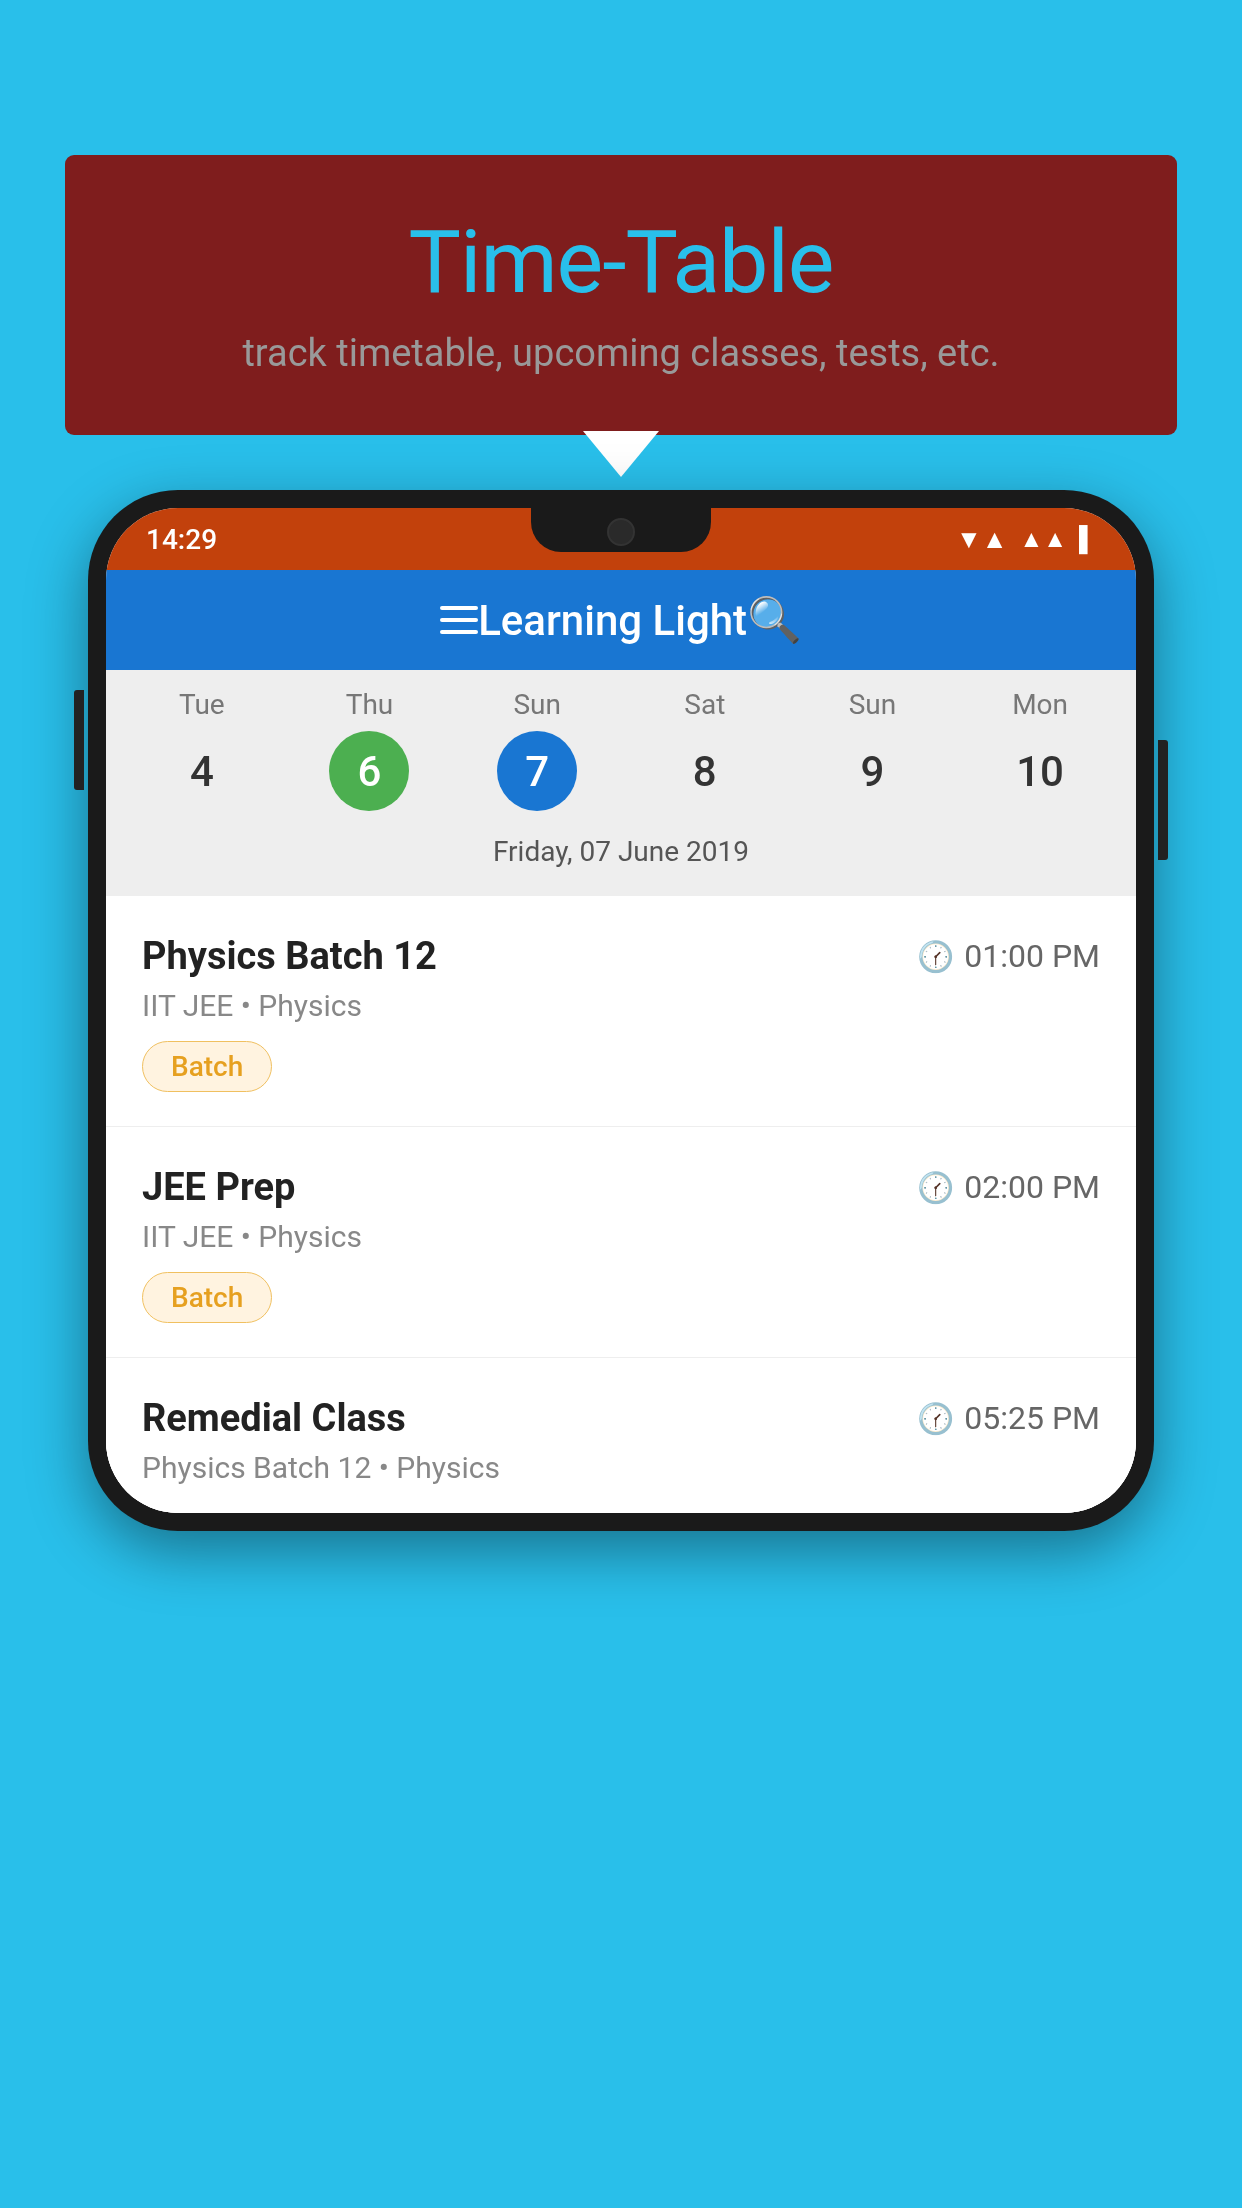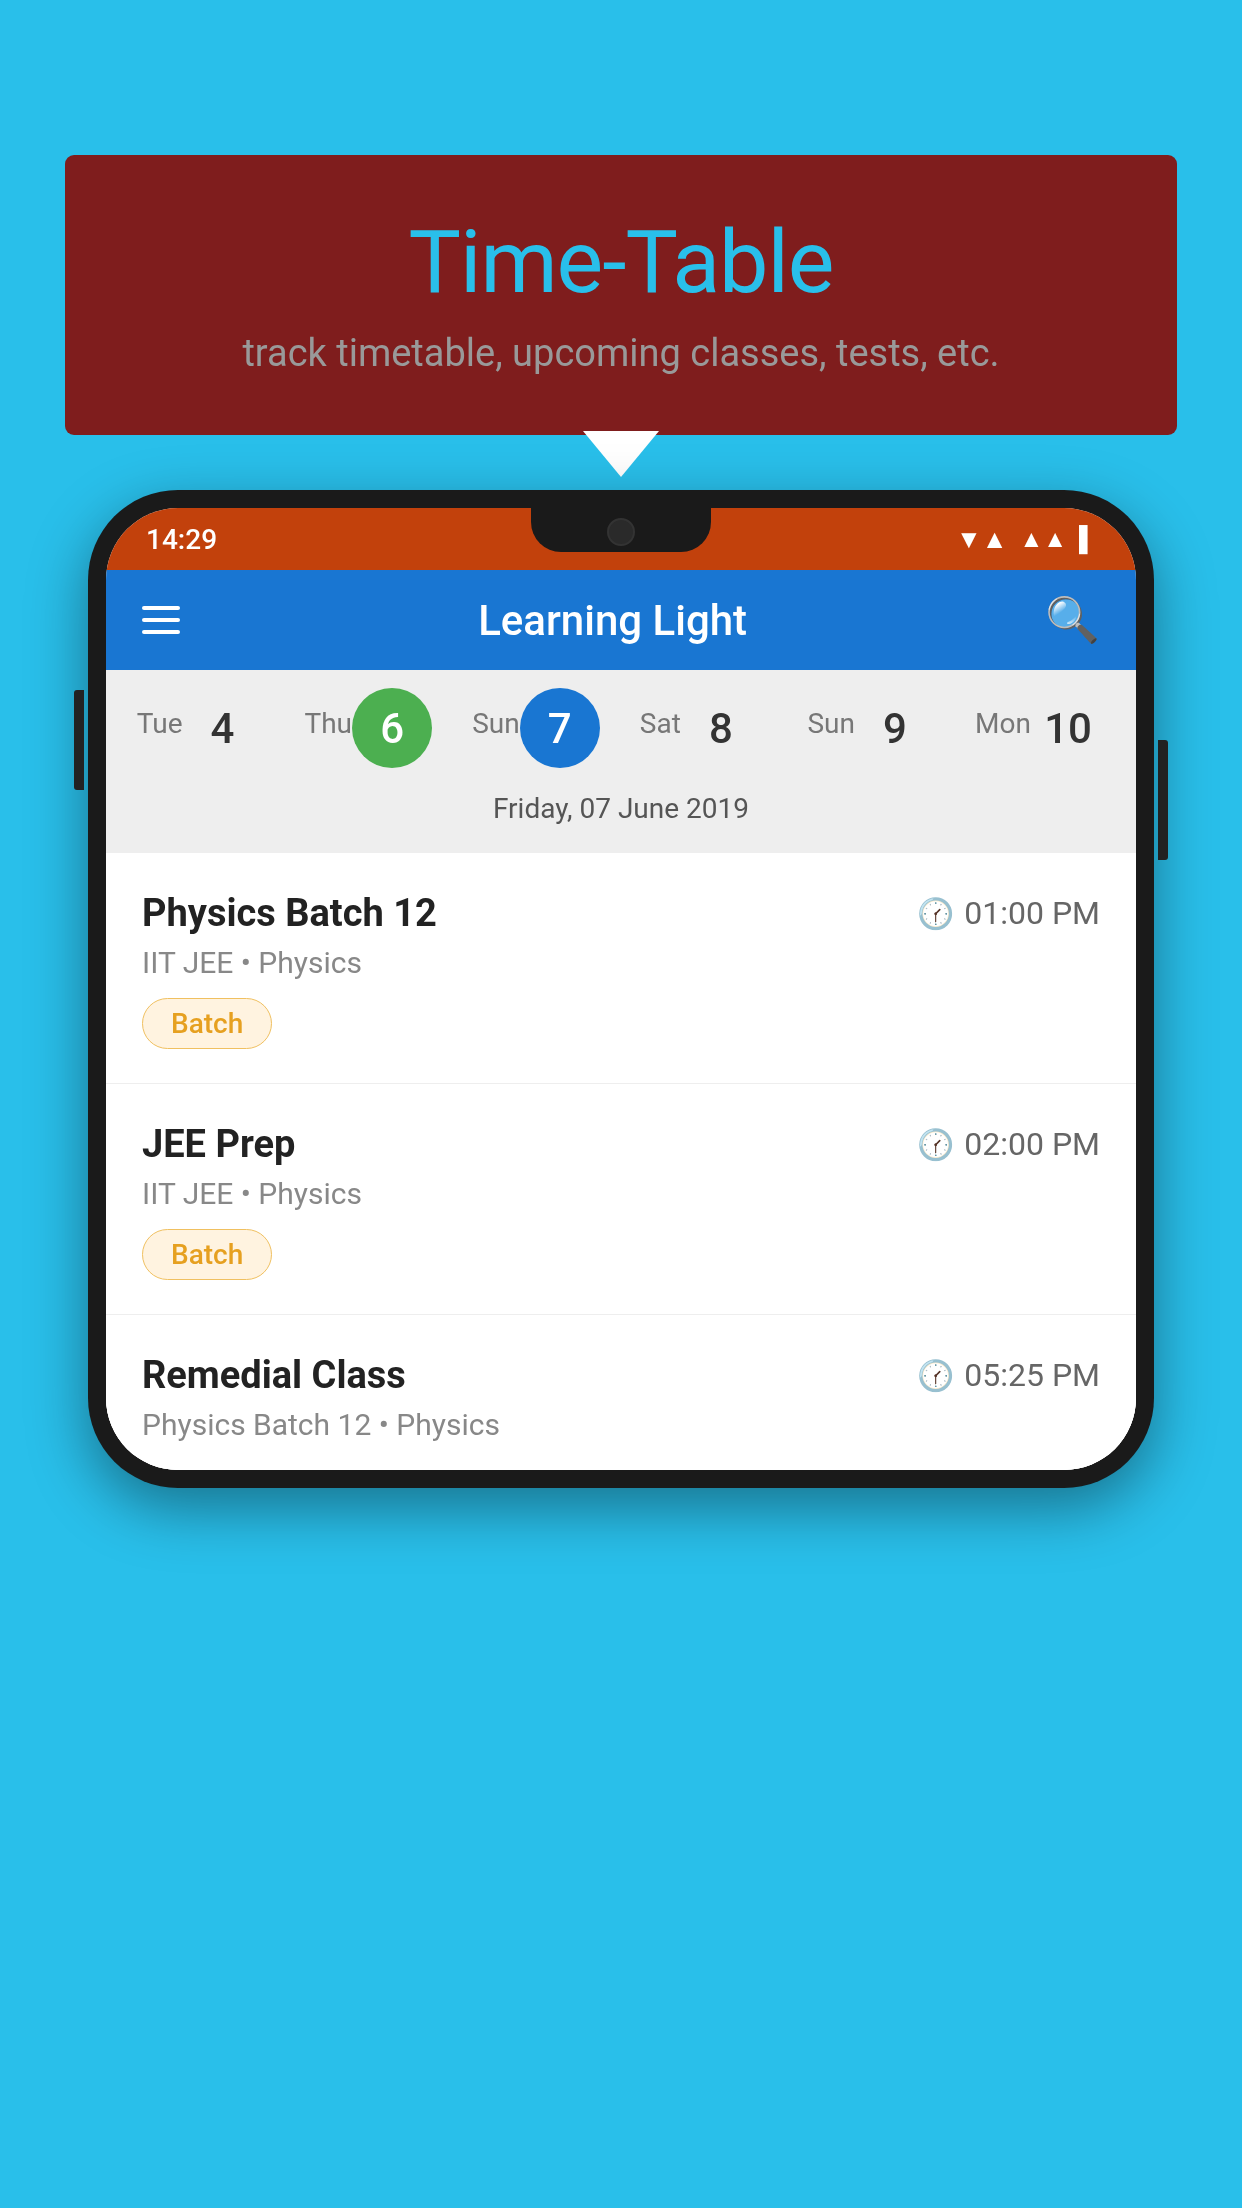--- a/index.html
+++ b/index.html
@@ -150,21 +150,21 @@
       gap: 12px;
     }
 
     
     .app-bar {
       background: #1976D2;
       height: 100px;
       display: flex;
       align-items: center;
       padding: 0 36px;
-      justify-content: space-between;
+      justify-content: center;
     }
 
     .hamburger {
       display: flex;
       flex-direction: column;
       gap: 8px;
       cursor: pointer;
     }
 
     .hamburger span {
@@ -195,21 +195,21 @@
 
     .calendar-days {
       display: flex;
       justify-content: space-around;
       padding: 0 12px;
       margin-bottom: 14px;
     }
 
     .cal-day {
       display: flex;
-      flex-direction: row;
+      flex-direction: column;
       align-items: center;
       width: 130px;
     }
 
     .cal-day-name {
       font-size: 28px;
       color: #777;
       margin-bottom: 10px;
       font-weight: 400;
     }

